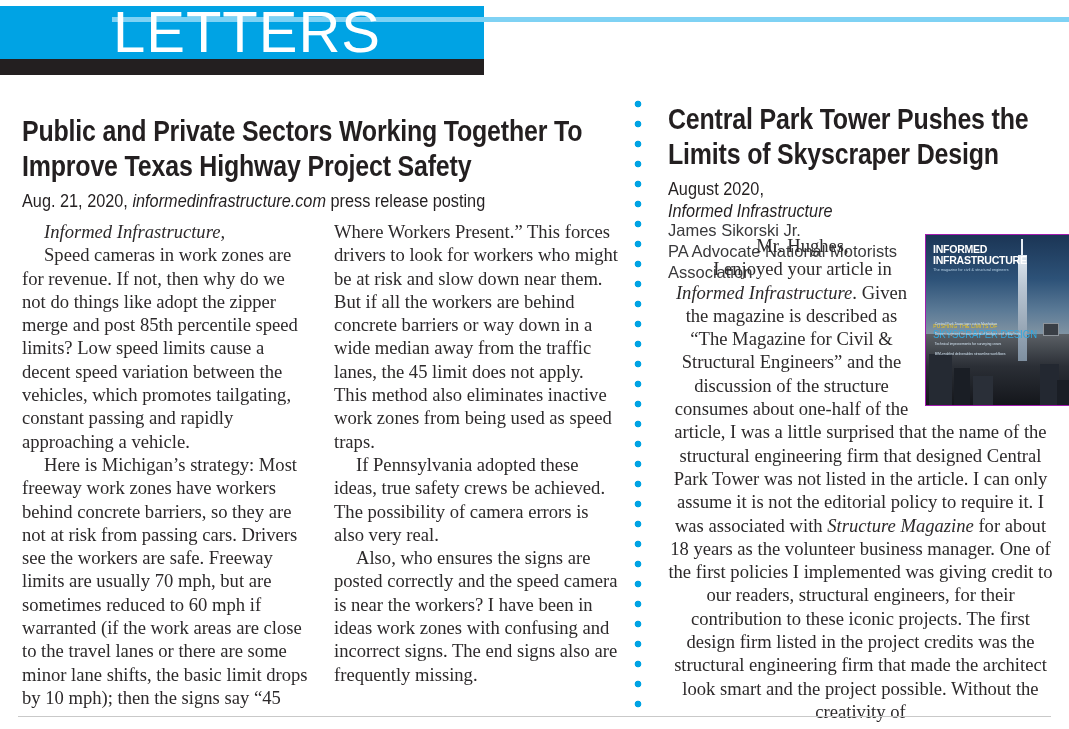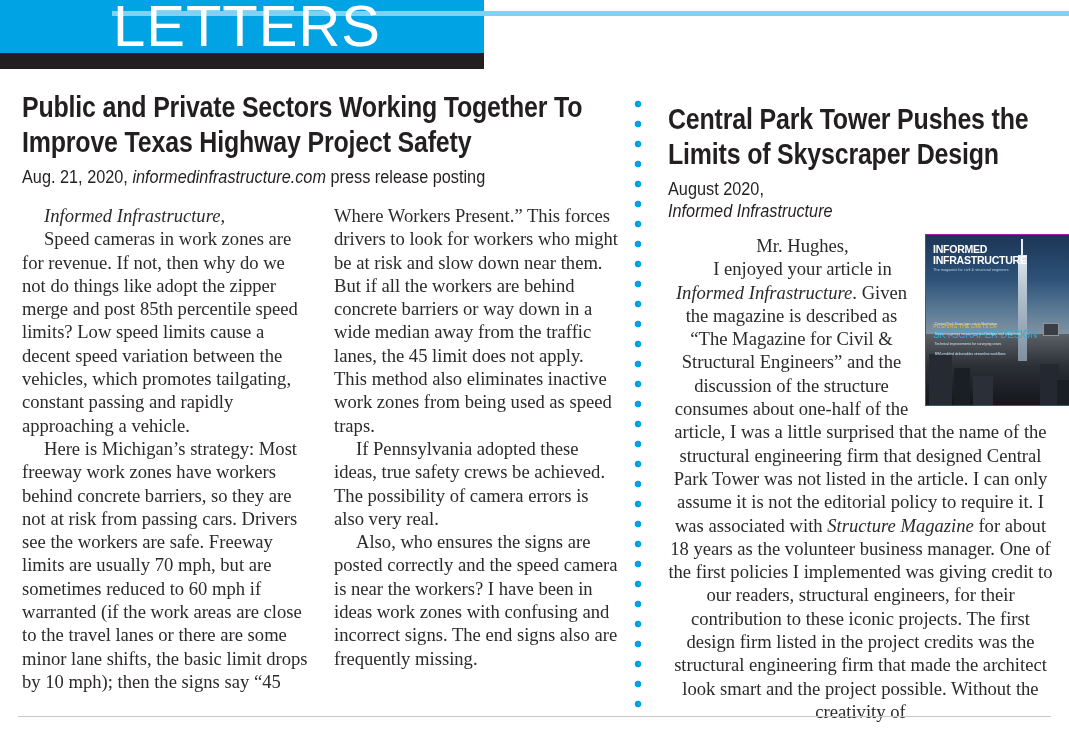--- a/index.html
+++ b/index.html
@@ -12,21 +12,21 @@
     height: 729px;
     position: relative;
     overflow: hidden;
     font-family: "Liberation Serif", "DejaVu Serif", serif;
     color: #231f20;
   }
 
   
   #masthead {
     position: absolute;
-    left: 0; top: 0;
+    left: 0; top: 6px;
     width: 1069px; height: 72px;
   }
   .mast-blue {
     position: absolute;
     left: 0; top: 0;
     width: 484px; height: 53px;
     background: #00a3e4;
   }
   .mast-dark {
     position: absolute;
@@ -65,21 +65,21 @@
   
   #bottom-rule {
     position: absolute;
     left: 18px; top: 716px;
     width: 1033px; height: 1px;
     background: #c9c9c9;
   }
 
   
   .article { position: absolute; }
-  #article-left  { left: 22px;  top: 90px; width: 598px; }
+  #article-left  { left: 22px;  top: 114px; width: 598px; }
   #article-right { left: 668px; top: 102px; width: 385px; }
 
   .headline {
     font-family: "Liberation Sans", "DejaVu Sans", sans-serif;
     font-weight: bold;
     font-size: 29px;
     line-height: 35px;
     letter-spacing: -0.2px;
     color: #231f20;
     margin: 0;
@@ -94,21 +94,21 @@
     color: #231f20;
     margin: 6px 0 0 0;
     transform: scaleX(0.93);
     transform-origin: left top;
     width: 107%;
   }
   .kicker .it { font-style: italic; }
 
   
   .body-cols {
-    margin-top: 16px;
+    margin-top: 8px;
     column-count: 2;
     column-gap: 26px;
     column-fill: auto;
     height: 500px;
   }
   p.bt {
     margin: 0;
     font-family: "Liberation Serif", "DejaVu Serif", serif;
     font-size: 18.6px;
     line-height: 23.3px;
@@ -237,20 +237,25 @@
     <span class="it">informedinfrastructure.com</span>
     <span>press release posting</span>
   </div>
 
   <div class="body-cols">
     <p class="bt"><span class="it">Informed Infrastructure,</span></p>
     <p class="bt">Speed cameras in work zones are for revenue. If not, then why do we not do things like adopt the zipper merge and post 85th percentile speed limits? Low speed limits cause a decent speed variation between the vehicles, which promotes tailgating, constant passing and rapidly approaching a vehicle.</p>
     <p class="bt">Here is Michigan’s strategy: Most freeway work zones have workers behind concrete barriers, so they are not at risk from passing cars. Drivers see the workers are safe. Freeway limits are usually 70 mph, but are sometimes reduced to 60 mph if warranted (if the work areas are close to the travel lanes or there are some minor lane shifts, the basic limit drops by 10 mph); then the signs say “45 Where Workers Present.” This forces drivers to look for workers who might be at risk and slow down near them. But if all the workers are behind concrete barriers or way down in a wide median away from the traffic lanes, the 45 limit does not apply. This method also eliminates inactive work zones from being used as speed traps.</p>
     <p class="bt">If Pennsylvania adopted these ideas, true safety crews be achieved. The possibility of camera errors is also very real.</p>
     <p class="bt">Also, who ensures the signs are posted correctly and the speed camera is near the workers? I have been in ideas work zones with confusing and incorrect signs. The end signs also are frequently missing.</p>
+    <div class="signature">
+      <div>James Sikorski Jr.</div>
+      <div>PA Advocate National Motorists</div>
+      <div>Association</div>
+    </div>
   </div>
 </div>
 
 <div class="article" id="article-right">
 
   <h1 class="headline">Central Park Tower Pushes the Limits of Skyscraper Design</h1>
 
   <div class="kicker">
     <span>August 2020,</span><br>
     <span class="it">Informed Infrastructure</span>

